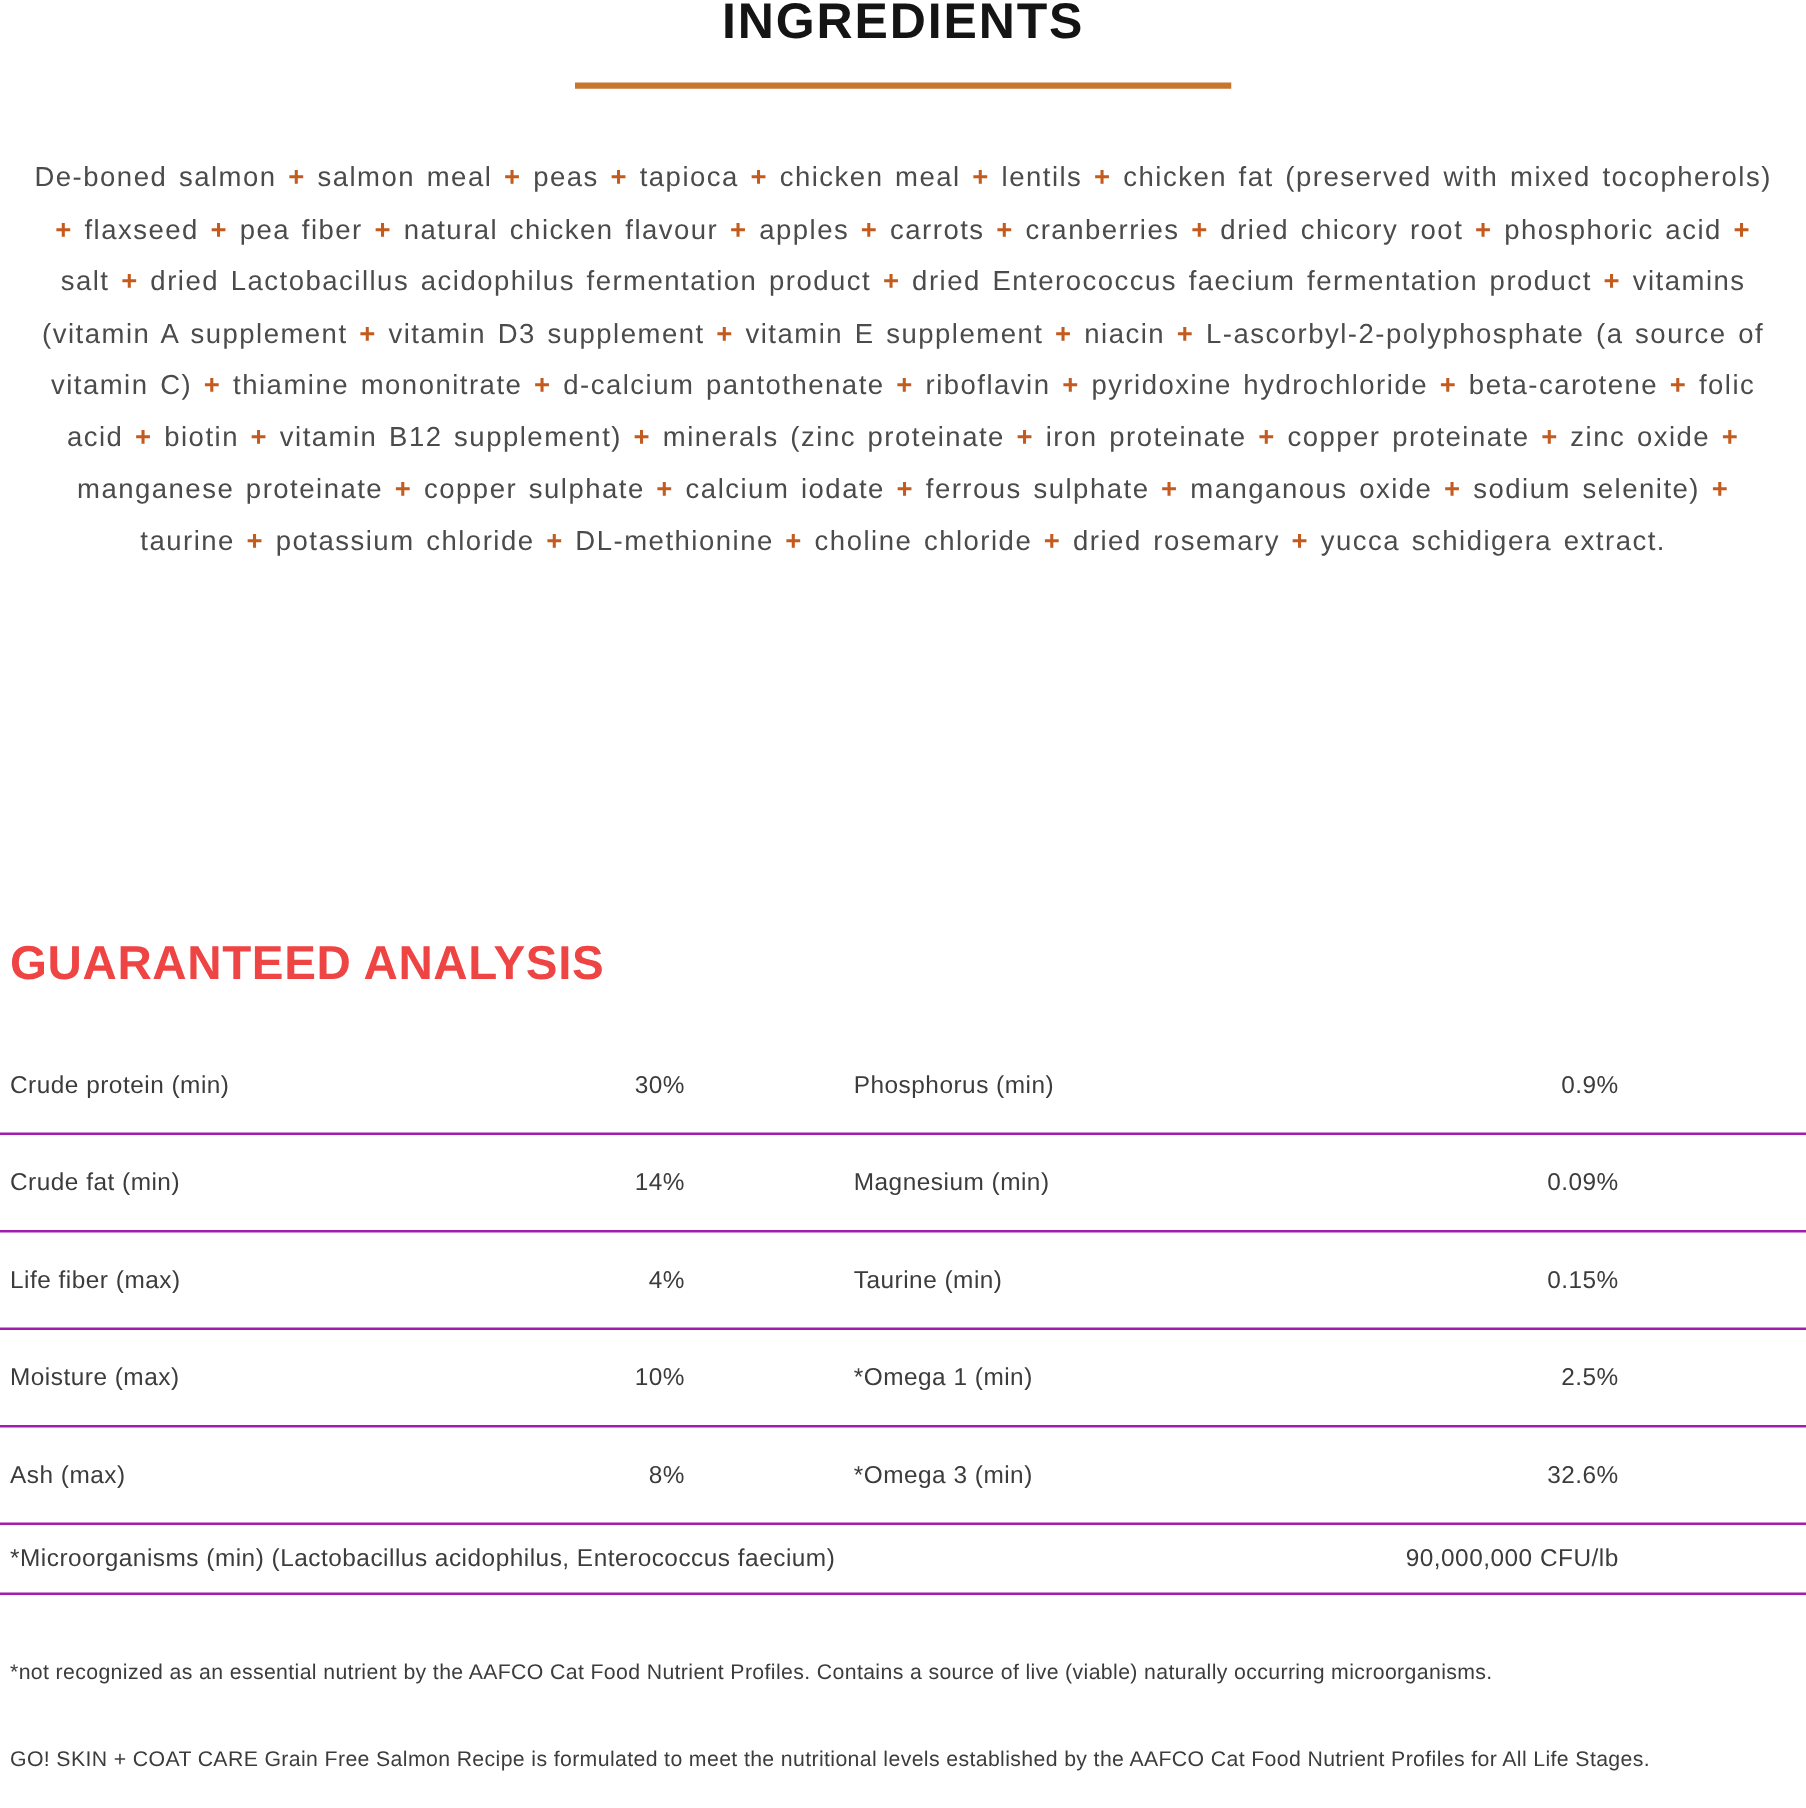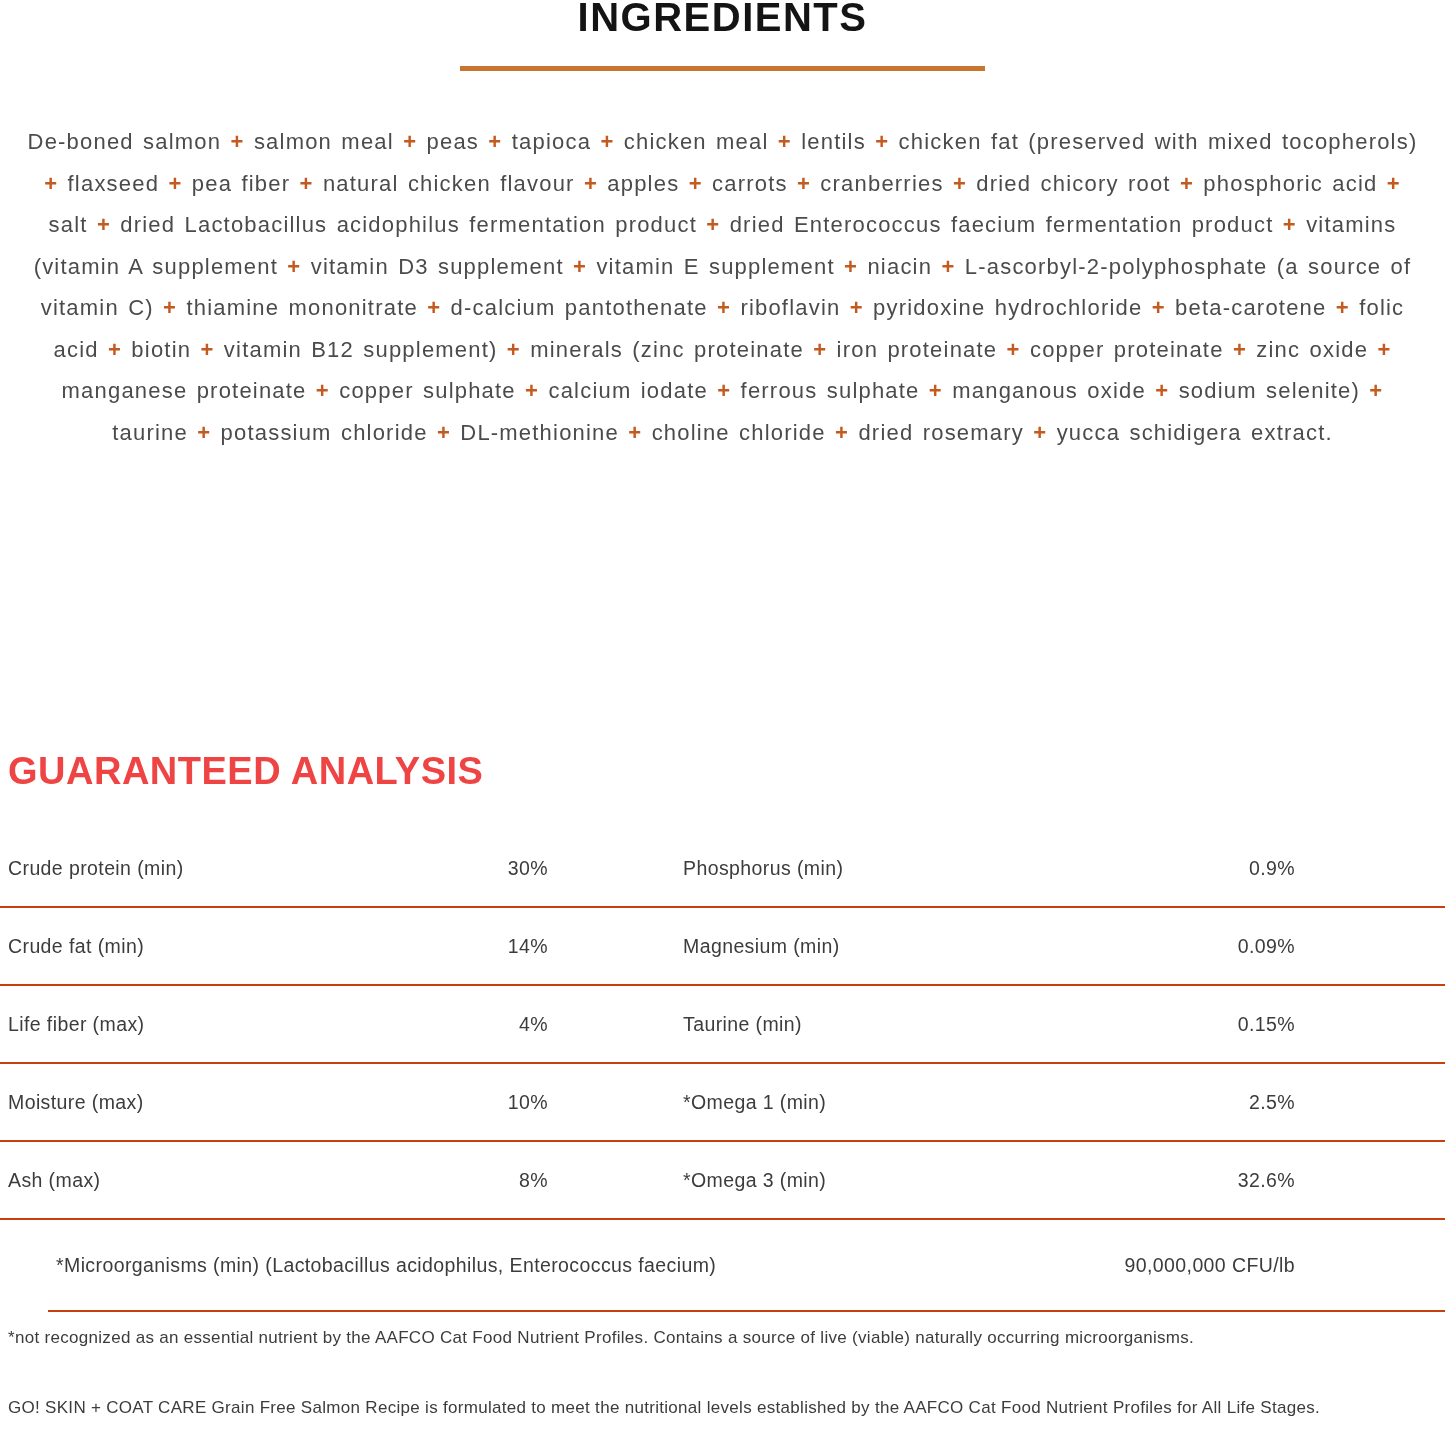--- a/index.html
+++ b/index.html
@@ -41,27 +41,26 @@
   .ga-table{
     position:absolute;top:830px;left:0;right:0;
   }
   .ga-row{
     display:grid;
     grid-template-columns:455px 85px 135px 465px 1fr;
     align-items:center;
     box-sizing:border-box;
     height:78px;
     padding:0 150px 0 8px;
-    border-bottom:2px solid #c2410c;
+    border-bottom:2px solid #a21caf;
     font-size:19.5px;letter-spacing:0.4px;color:#3C3C3C;
   }
   .ga-row.full{
     grid-template-columns:1fr auto;
-    height:92px;
-    margin-left:48px;
+    height:56px;
   }
   .ga-value{text-align:right;}
   
   .footnote{
     position:absolute;left:8px;right:8px;margin:0;
     font-size:17px;line-height:23px;letter-spacing:0.3px;
     color:#3C3C3C;
   }
   .footnote.n1{top:1326px;}
   .footnote.n2{top:1396px;}

